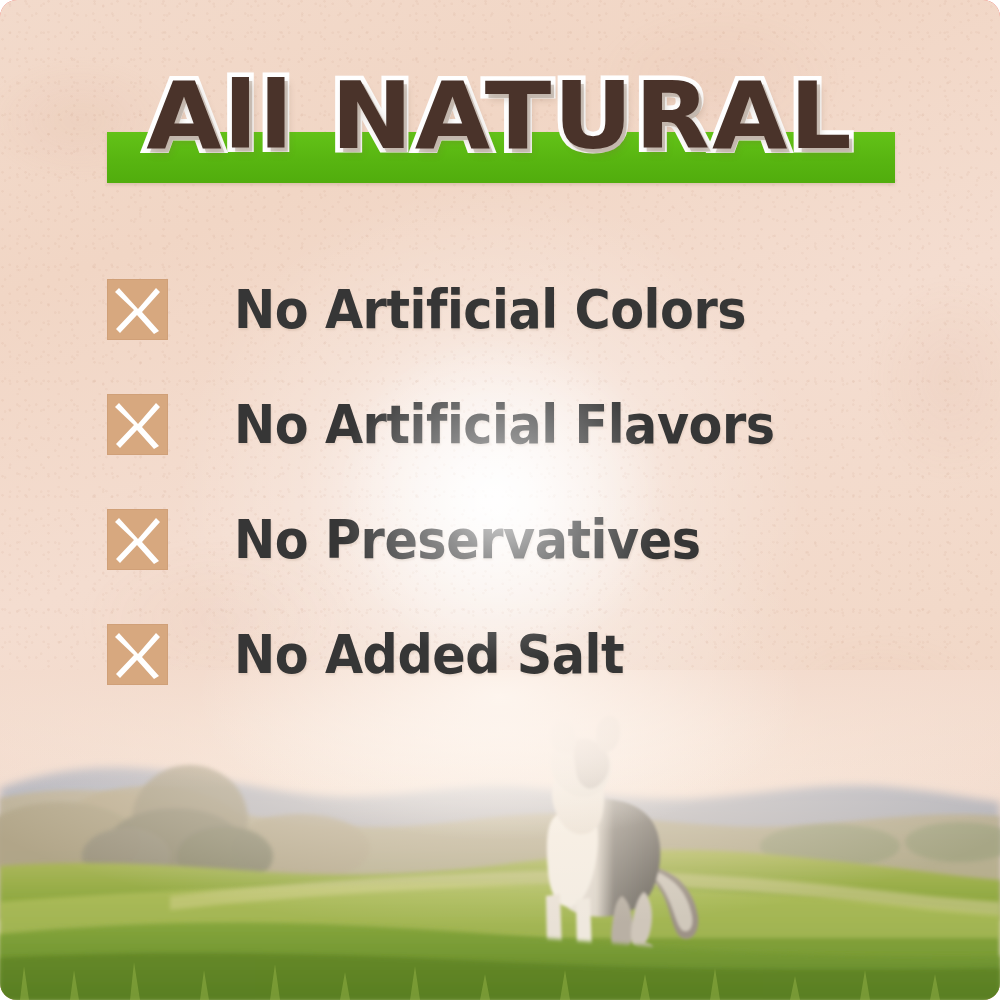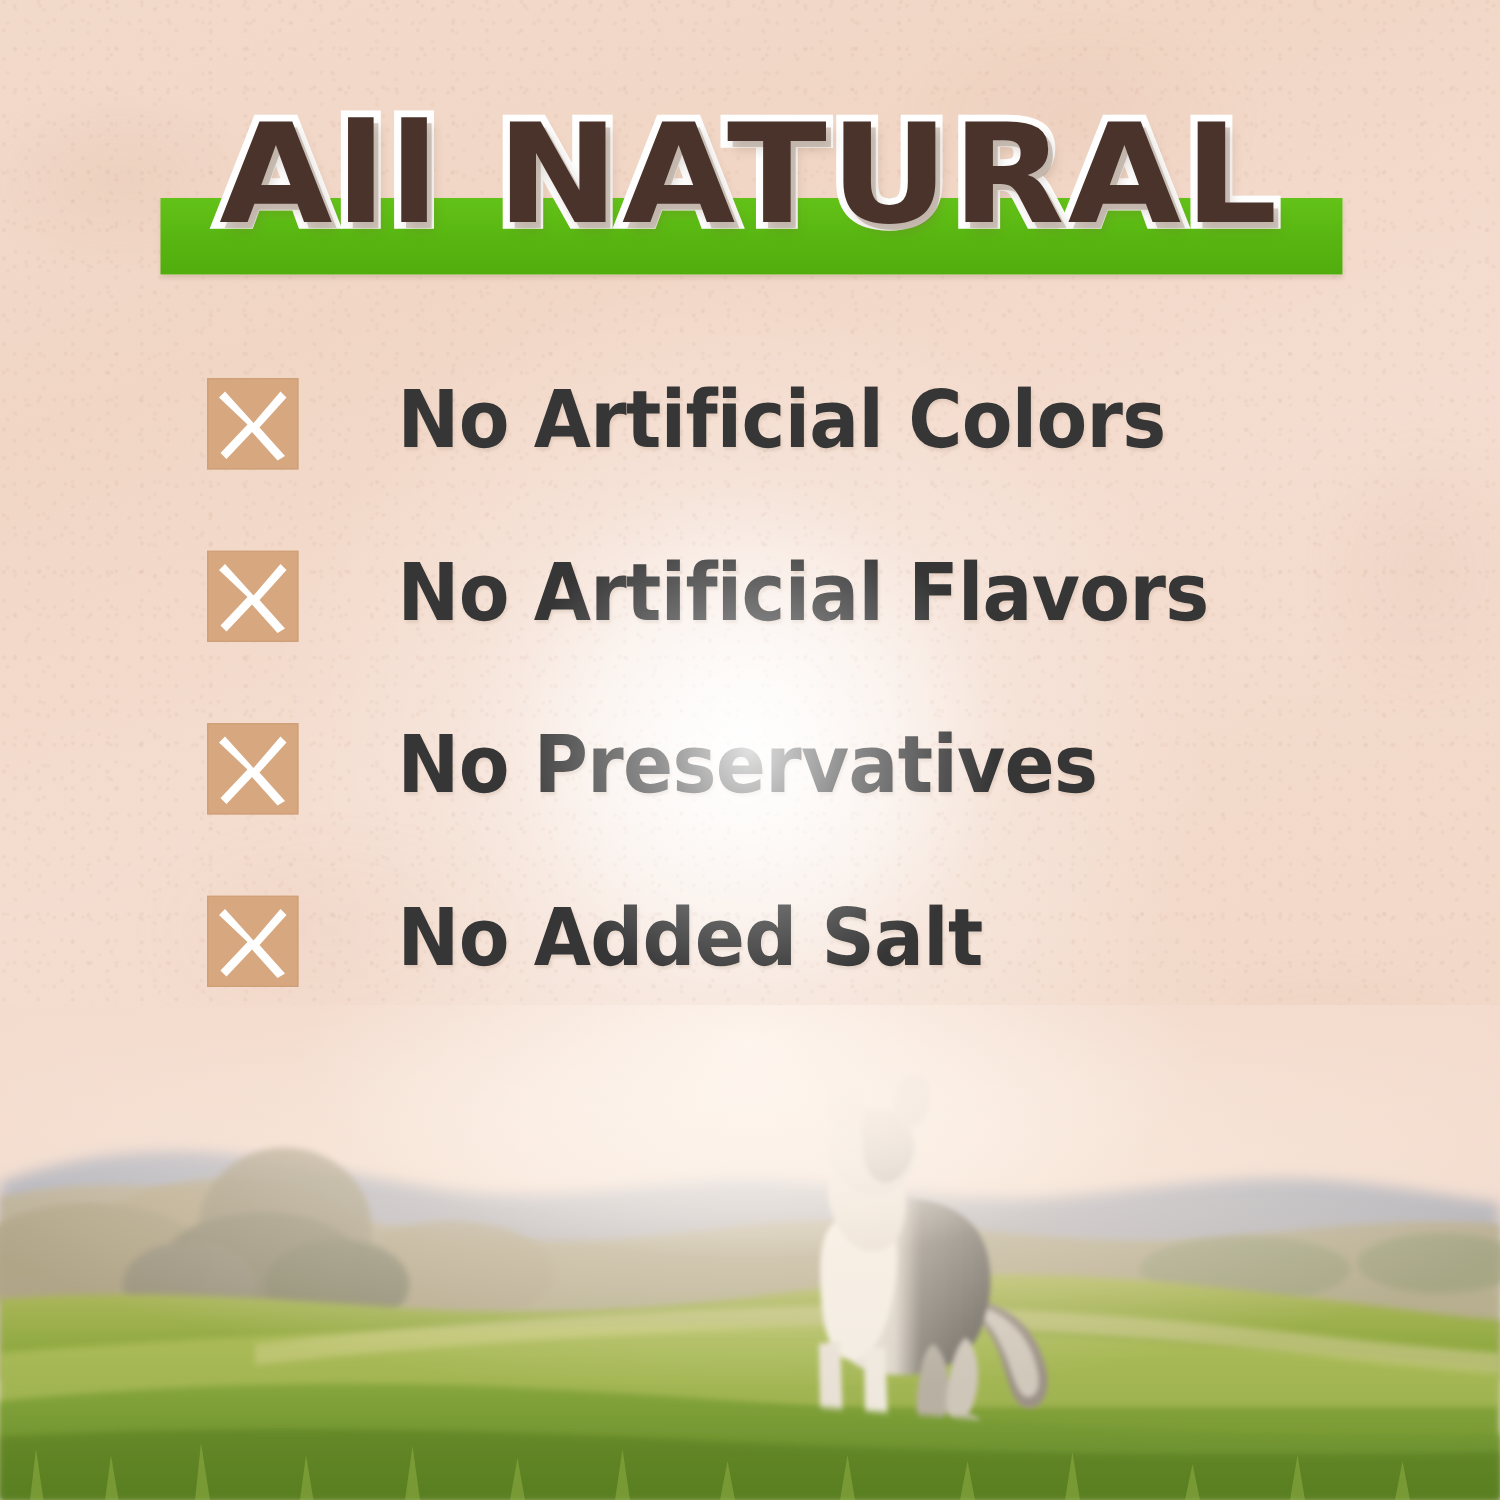--- a/index.html
+++ b/index.html
@@ -10,20 +10,21 @@
   body {
     font-family: "Liberation Sans", sans-serif;
   }
 
   .canvas {
     position: relative;
     width: 1000px;
     height: 1000px;
     overflow: hidden;
     background: #ef4444;
+    border-radius: 17px;
   }
 
   
   .paper-base {
     position: absolute;
     inset: 0;
     background:
       radial-gradient(circle at 49% 50%, rgba(255,255,255,0.92) 0%, rgba(255,255,255,0.62) 12%, rgba(255,255,255,0.22) 26%, rgba(255,255,255,0.0) 44%),
       radial-gradient(circle at 50% 86%, rgba(255,255,255,0.30) 0%, rgba(255,255,255,0.0) 40%),
       linear-gradient(160deg, #f2dacb 0%, #f1d6c5 22%, #f4ddd0 45%, #f2d9c9 70%, #eed2c0 100%);
@@ -102,22 +103,21 @@
   .claims {
     position: absolute;
     left: 107px;
     top: 252px;
     width: 820px;
   }
   .claim-row {
     position: relative;
     height: 115px;
     display: flex;
-    align-items: flex-start;
-    margin-left: 31px;
+    align-items: center;
   }
   .claim-box {
     position: relative;
     flex: 0 0 auto;
     width: 61px;
     height: 61px;
     background: #d7a87f;
     box-shadow: inset 0 0 0 1px rgba(205,157,117,0.7);
   }
   .claim-box svg {

